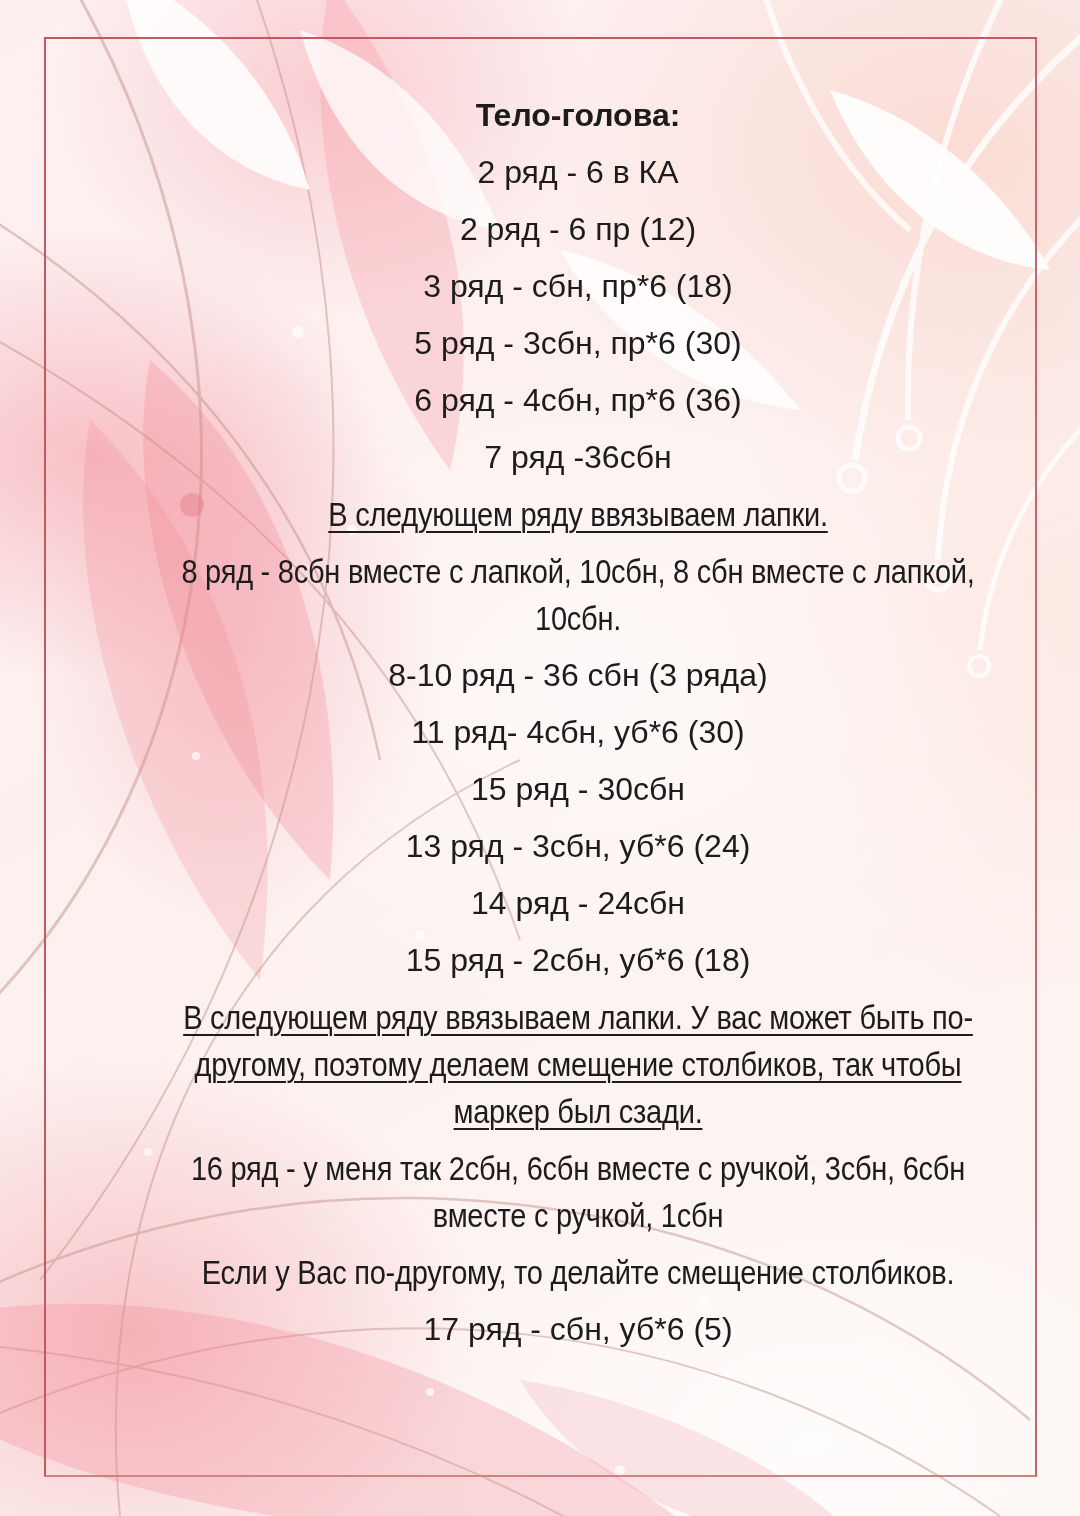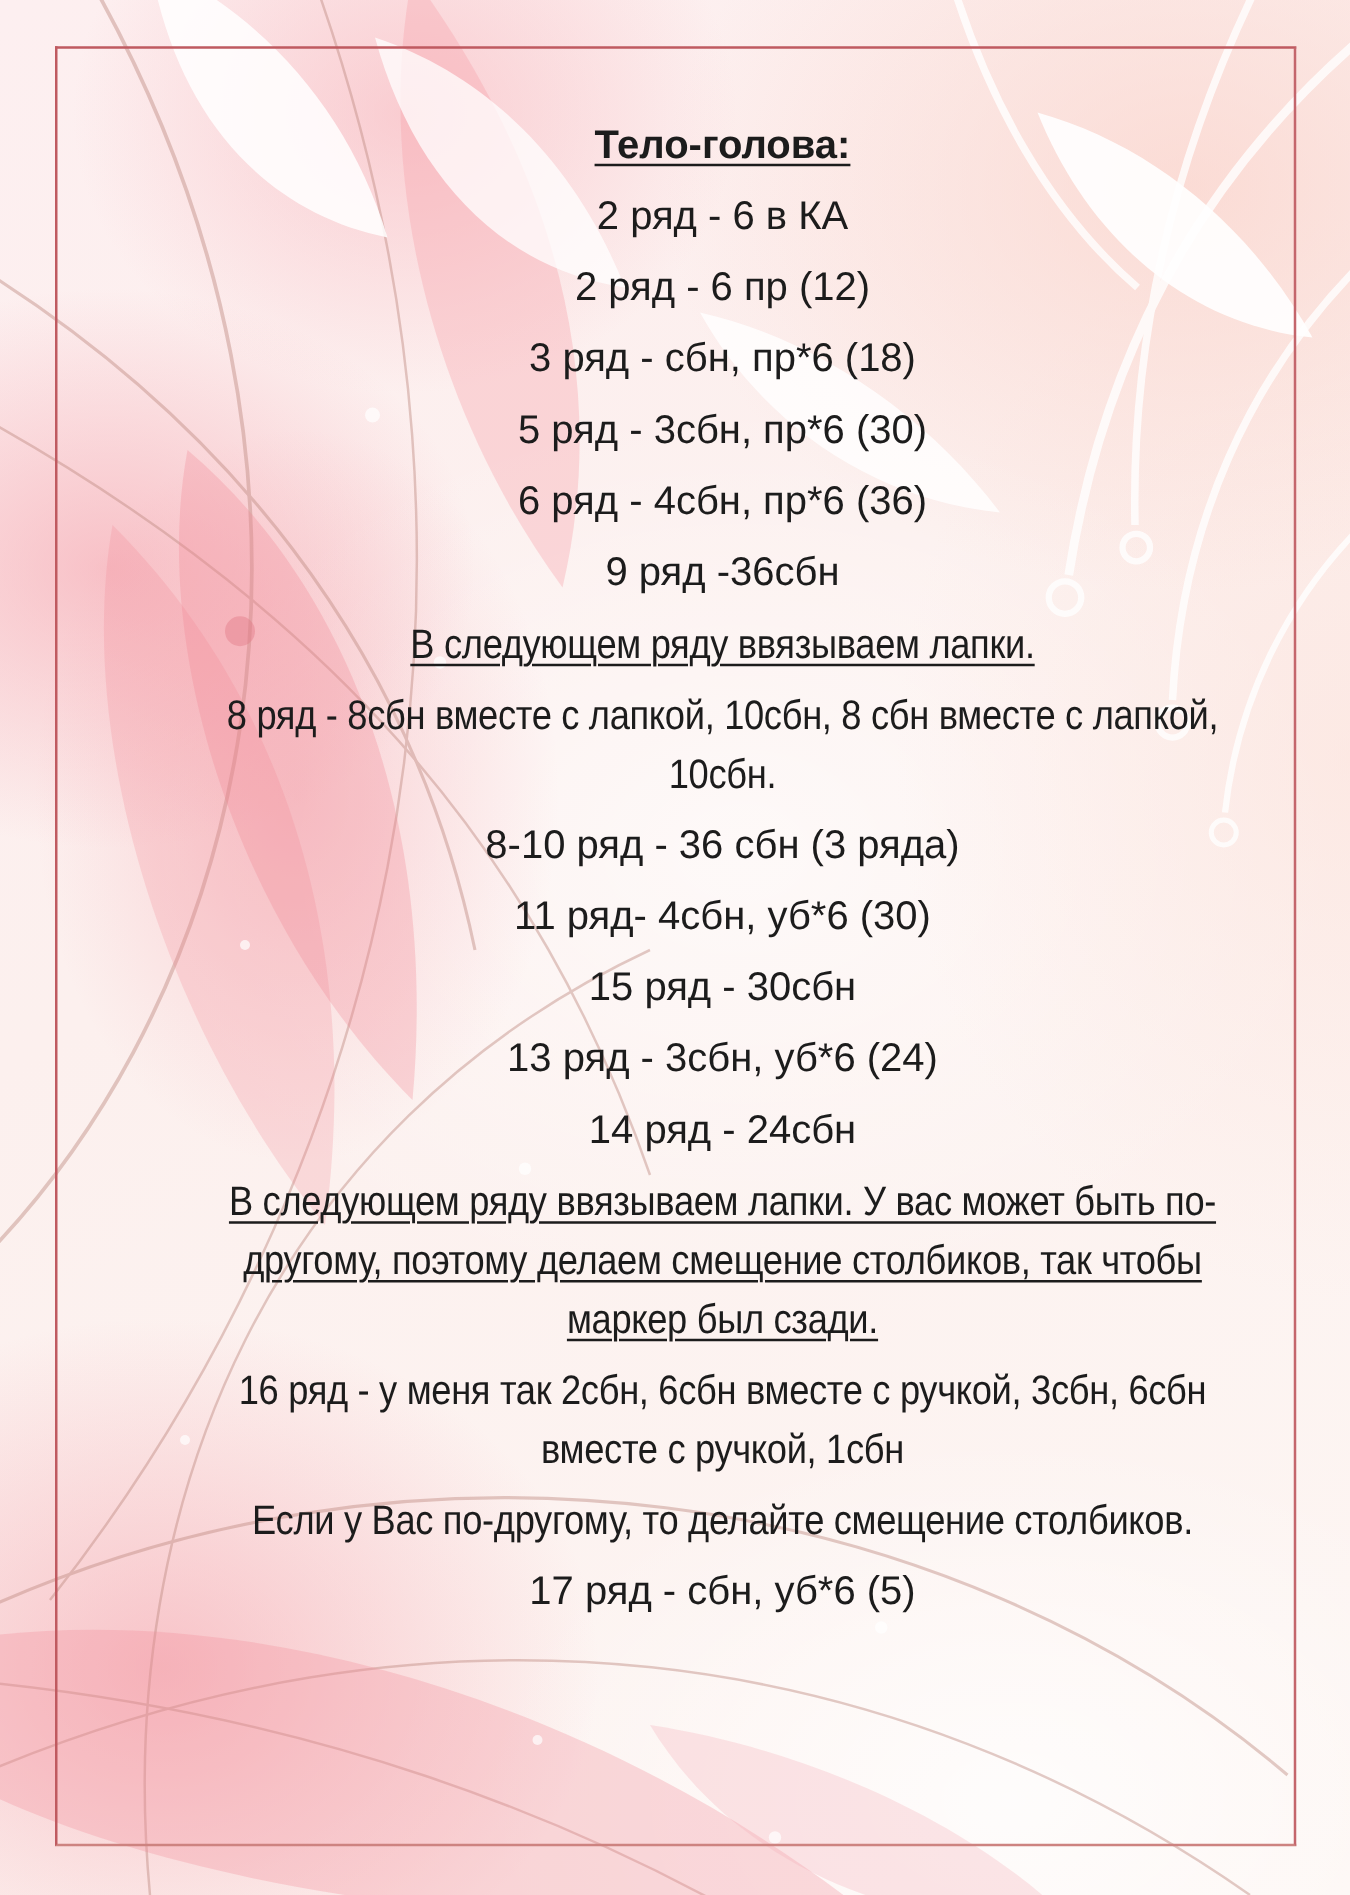--- a/index.html
+++ b/index.html
@@ -41,21 +41,20 @@
     text-align: center;
   }
   .content p {
     margin: 0 0 10px;
     font-size: 32px;
     line-height: 47px;
     white-space: pre-line;
   }
   .content p.title {
     font-weight: 700;
-    text-decoration: underline;
     text-decoration-thickness: 2px;
     text-underline-offset: 5px;
   }
   .content p.narrow {
     font-size: 33px;
     letter-spacing: -0.3px;
     white-space: pre;
     margin-left: -60px;
     margin-right: -60px;
     transform: scaleX(0.88);
@@ -127,29 +126,30 @@
 
 <div class="frame"></div>
 
 <div class="content">
   <p class="title">Тело-голова:</p>
   <p>2 ряд - 6 в КА</p>
   <p>2 ряд - 6 пр (12)</p>
   <p>3 ряд - сбн, пр*6 (18)</p>
   <p>5 ряд - 3сбн, пр*6 (30)</p>
   <p>6 ряд - 4сбн, пр*6 (36)</p>
-  <p>9 ряд -36сбн</p>
+  <p>7 ряд -36сбн</p>
   <p class="narrow underline">В следующем ряду ввязываем лапки.</p>
   <p class="narrow">8 ряд - 8сбн вместе с лапкой, 10сбн, 8 сбн вместе с лапкой,
 10сбн.</p>
   <p>8-10 ряд - 36 сбн (3 ряда)</p>
   <p>11 ряд- 4сбн, уб*6 (30)</p>
   <p>15 ряд - 30сбн</p>
   <p>13 ряд - 3сбн, уб*6 (24)</p>
   <p>14 ряд - 24сбн</p>
+  <p>15 ряд - 2сбн, уб*6 (18)</p>
   <p class="narrow underline">В следующем ряду ввязываем лапки. У вас может быть по-
 другому, поэтому делаем смещение столбиков, так чтобы
 маркер был сзади.</p>
   <p class="narrow">16 ряд - у меня так 2сбн, 6сбн вместе с ручкой, 3сбн, 6сбн
 вместе с ручкой, 1сбн</p>
   <p class="narrow">Если у Вас по-другому, то делайте смещение столбиков.</p>
   <p>17 ряд - сбн, уб*6 (5)</p>
 </div>
 
 </body></html>

